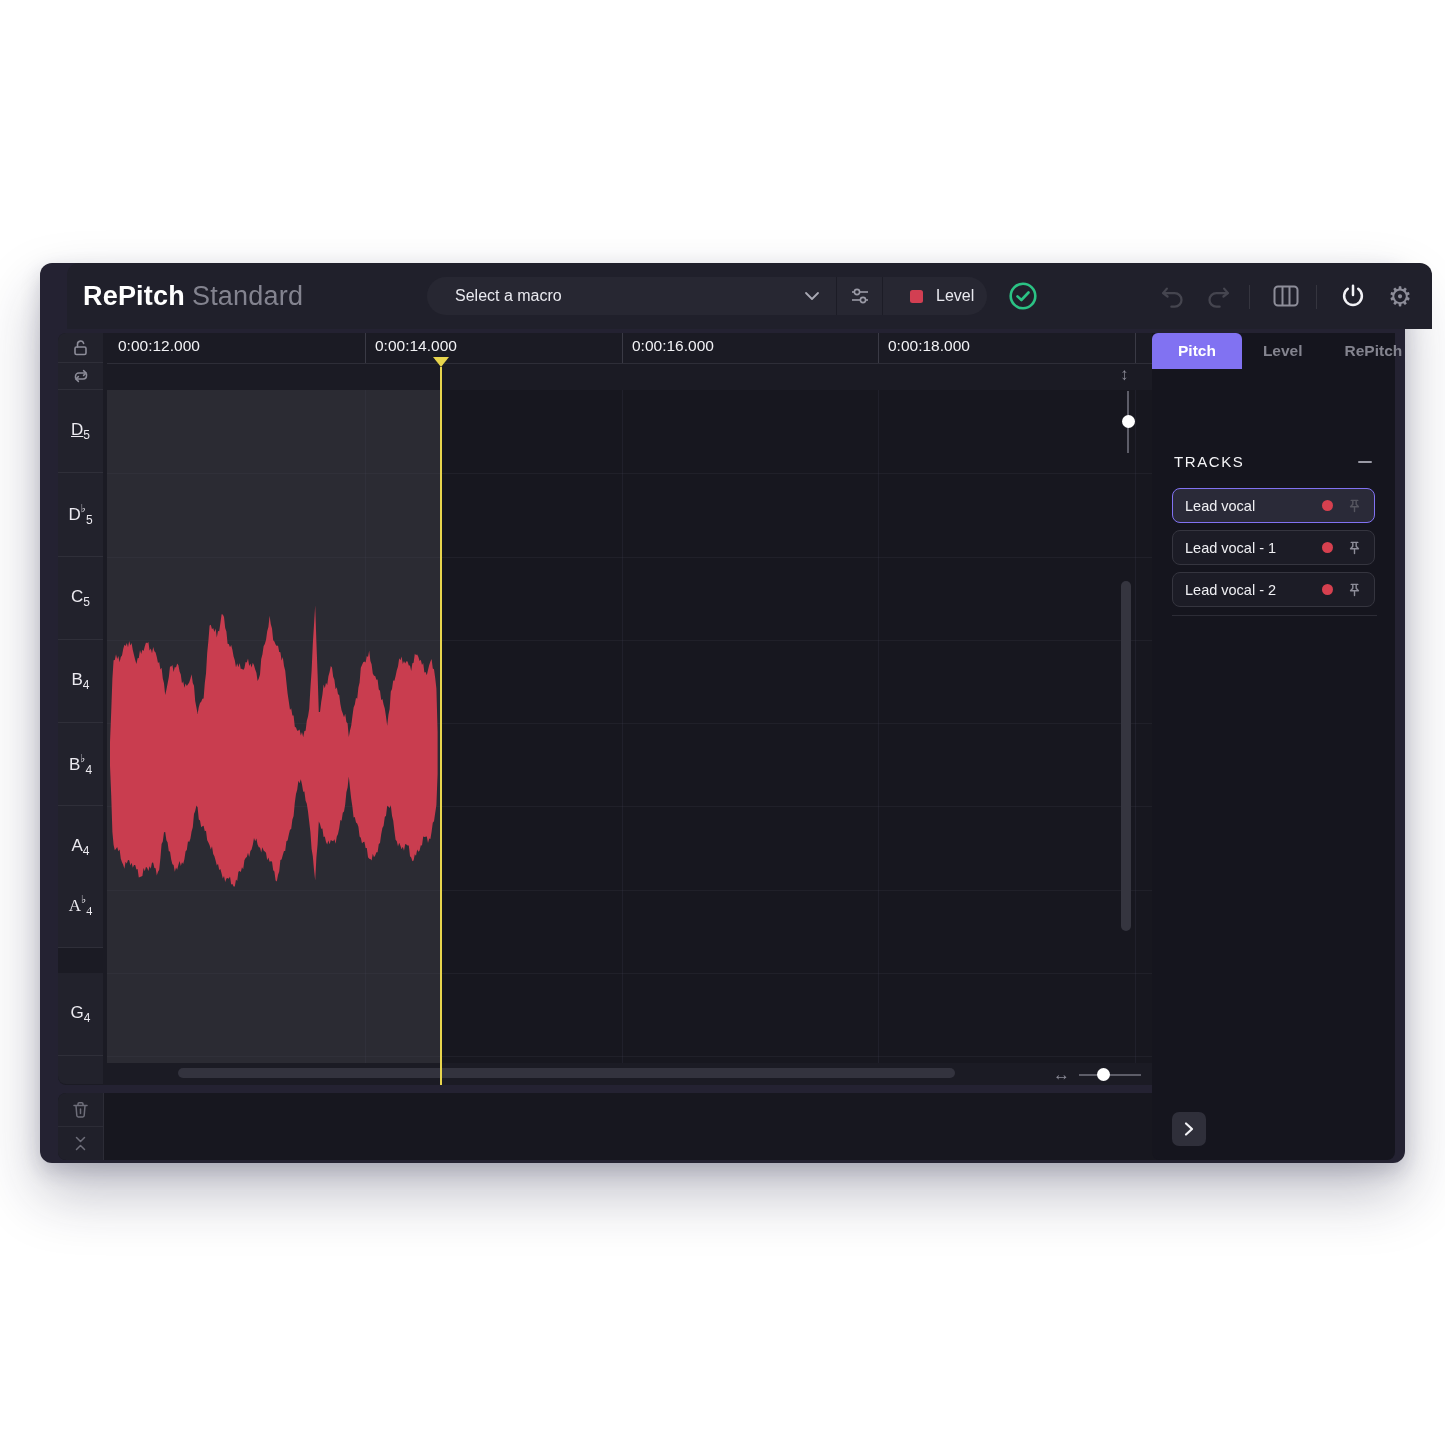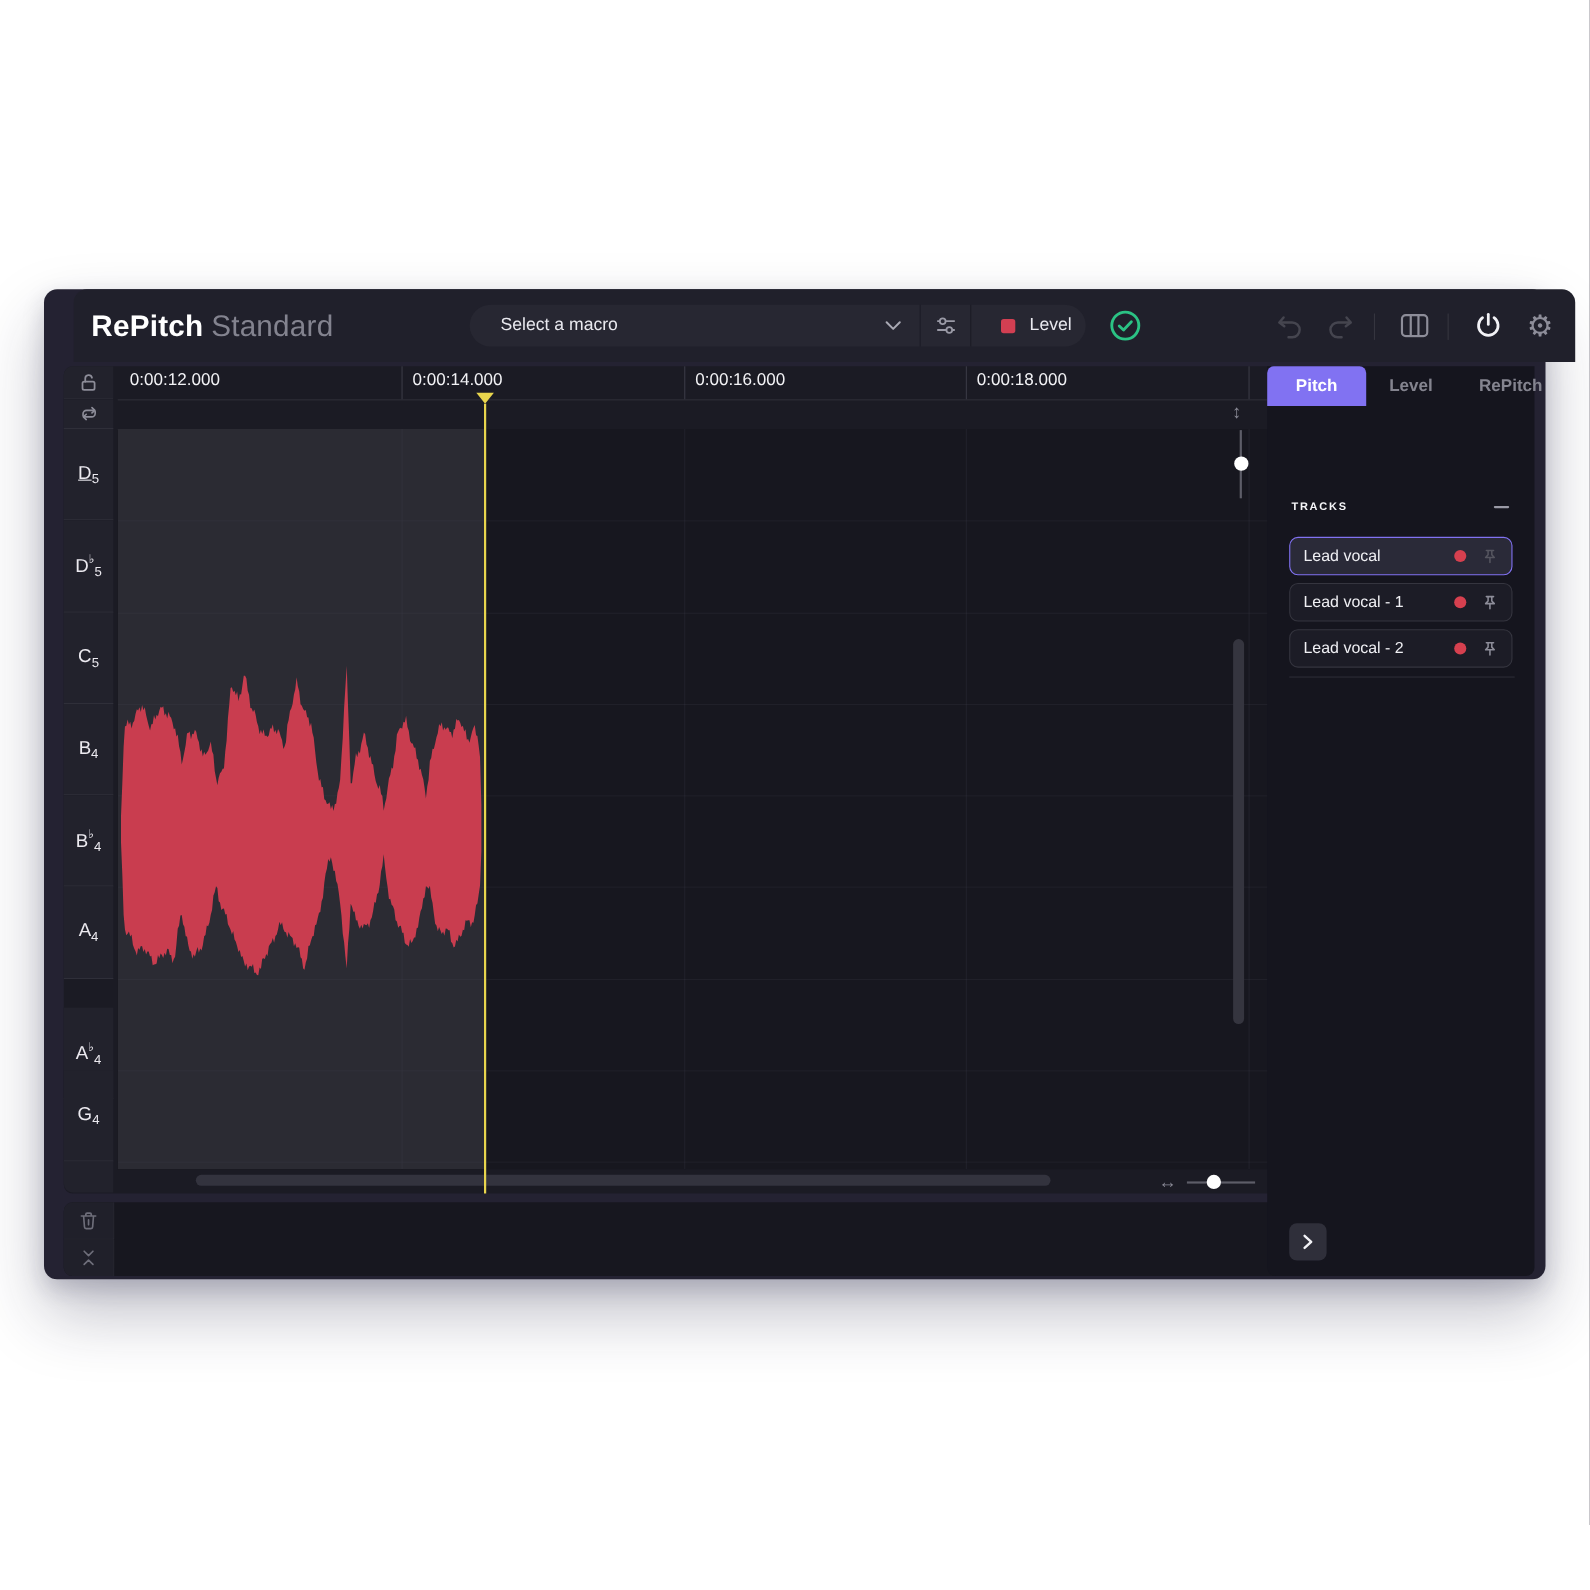--- a/index.html
+++ b/index.html
@@ -56,21 +56,21 @@
   .note-oct{font-size:12px;vertical-align:-4px;}
   
   .bottom-panel{position:absolute;left:18px;top:830px;width:1122px;height:67px;background:#17171f;border-radius:8px;}
   .bp-cell{position:absolute;left:0;width:45px;height:33px;background:#20202a;display:flex;align-items:center;justify-content:center;border-right:1px solid #2c2c36;cursor:pointer;}
   
   .right-panel{position:absolute;left:1112px;top:70px;width:243px;height:827px;background:#15151e;border-radius:0 0 8px 8px;}
   .tabs{position:absolute;left:0;top:0;width:100%;height:36px;display:flex;align-items:stretch;}
   .tab{display:flex;align-items:center;justify-content:center;font-size:15.5px;font-weight:700;color:#84848f;cursor:pointer;padding:0 21px;}
   .tab.active{background:#8172f2;color:#ffffff;border-radius:6px 6px 0 0;padding:0 26px;}
   .tracks-header{position:absolute;left:22px;right:22px;top:120px;display:flex;align-items:center;justify-content:space-between;}
-  .tracks-title{color:#f5f5f8;font-size:10px;font-weight:700;letter-spacing:1.6px;}
+  .tracks-title{color:#f5f5f8;font-size:15px;font-weight:400;letter-spacing:1.6px;}
   .minus-btn{width:16px;height:16px;display:flex;align-items:center;justify-content:center;cursor:pointer;}
   .minus-bar{width:14px;height:2px;background:#9a9aa6;border-radius:1px;}
   .track-list{position:absolute;left:20px;top:155px;width:203px;}
   .track-row{height:33px;border-radius:8px;border:1px solid #35353f;background:#1c1c26;margin-bottom:7px;
     display:flex;align-items:center;padding:0 12px;cursor:pointer;}
   .track-row.selected{border-color:#8172f2;background:#2a2a38;}
   .track-label{flex:1;color:#f0f0f4;font-size:14.5px;}
   .track-dot{width:11px;height:11px;border-radius:50%;background:#d6404f;margin-right:14px;}
   .tracks-divider{position:absolute;left:20px;top:282px;width:205px;height:1px;background:#2c2c36;}
   .next-btn{position:absolute;left:20px;top:779px;width:34px;height:34px;border-radius:7px;background:#2f2f3a;
@@ -181,21 +181,21 @@
         </div>
         <div class="rail-cell" style="top: 306.75px; height: 82.25px;">
           <span><span class="note-name">B</span><span class="note-oct">4</span></span>
         </div>
         <div class="rail-cell" style="top: 390px; height: 82.25px;">
           <span><span class="note-name">B</span><span class="note-flat">♭</span><span class="note-oct">4</span></span>
         </div>
         <div class="rail-cell" style="top: 473.25px; height: 82.25px;">
           <span><span class="note-name">A</span><span class="note-oct">4</span></span>
         </div>
-        <div class="rail-cell" style="top: 583px; height: 82.25px;">
+        <div class="rail-cell" style="top: 532px; height: 82.25px; font-family: Liberation Serif, serif;">
           <span><span class="note-name">A</span><span class="note-flat">♭</span><span class="note-oct">4</span></span>
         </div>
         <div class="rail-cell" style="top: 639.75px; height: 82.25px; align-items: center;">
           <span><span class="note-name">G</span><span class="note-oct">4</span></span>
         </div>
       </div>
     <div class="rail-cell" style="top:723px;height:28px;border-bottom:none;border-radius:0 0 0 8px;"></div>
 
     <div class="timeline" id="timeline">
         <div class="tl-tick" style="left: 258px;"></div>

